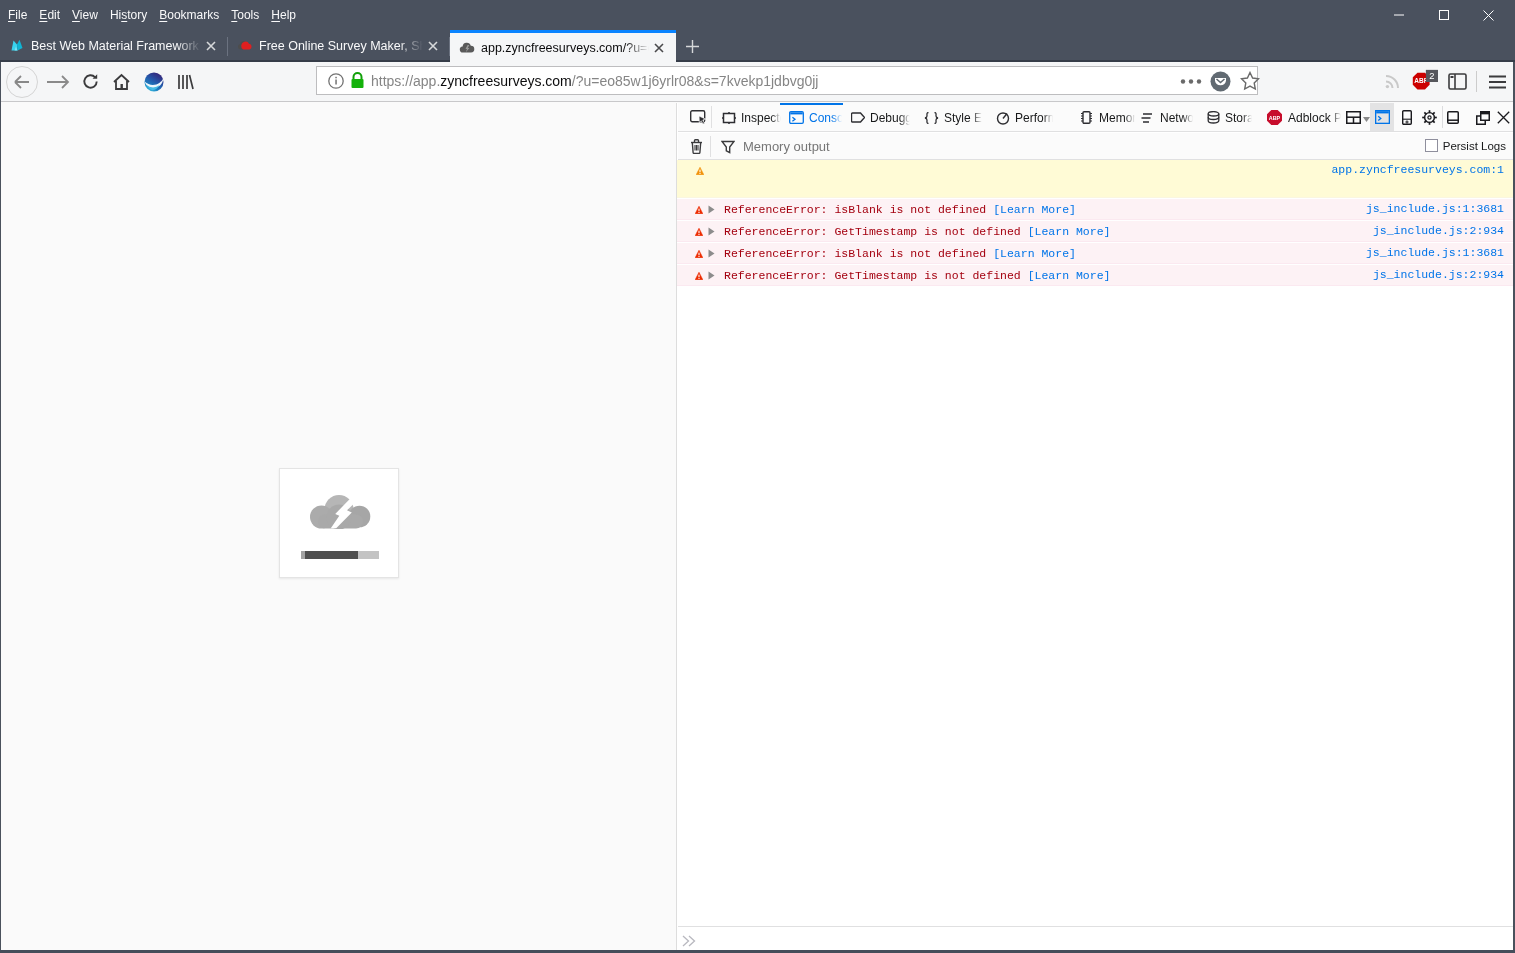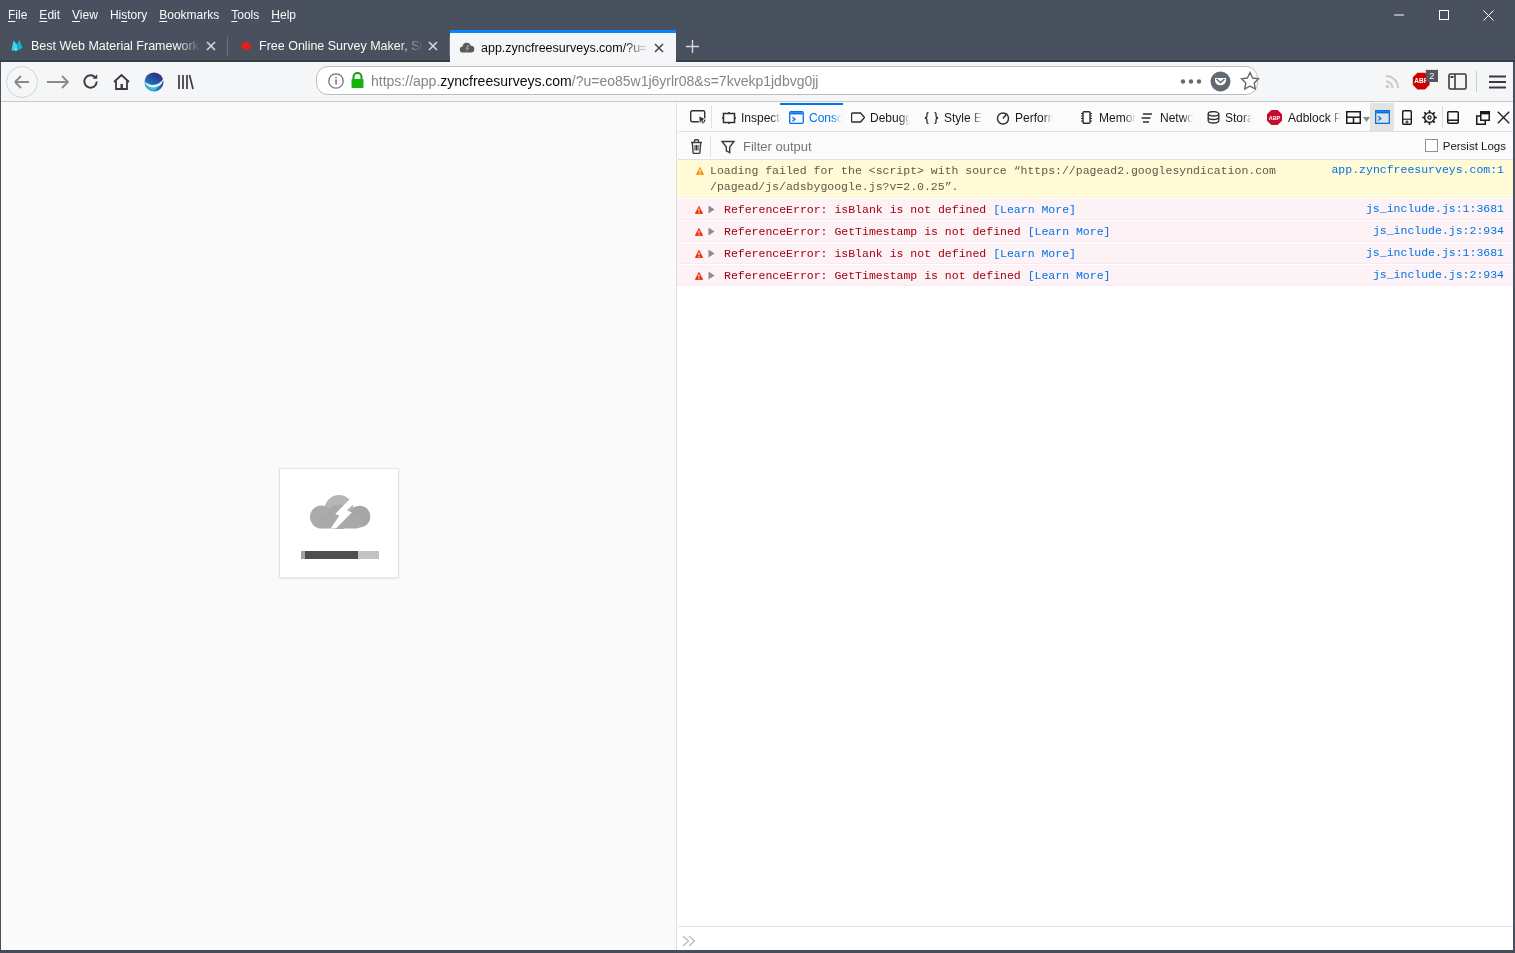--- a/index.html
+++ b/index.html
@@ -20,21 +20,21 @@
 .tab { position:absolute; top:0; height:32px; display:flex; align-items:center; color:#f9f9fa; font-size:12.5px; }
 .tab .fav { margin-left:9px; width:16px; height:16px; flex:0 0 16px; }
 .tab .title { margin-left:6px; white-space:nowrap; overflow:hidden; -webkit-mask-image:linear-gradient(to right,#000 calc(100% - 24px),transparent); mask-image:linear-gradient(to right,#000 calc(100% - 24px),transparent); }
 .tab .cls { margin-left:2px; margin-right:8px; flex:0 0 16px; }
 #tab3 { background:#f5f6f7; color:#0c0c0d; border-top:3px solid #0a84ff; }
 .tabsep { position:absolute; top:7px; width:1px; height:19px; background:#6b7280; }
 
 #navbar { left:0; top:62px; width:1515px; height:40px; background:#f5f6f7; border-bottom:1px solid #c8c8ca; }
 .navico { position:absolute; top:0; height:39px; display:flex; align-items:center; justify-content:center; }
 
-#urlbar { left:316px; top:4px; width:942px; height:29px; background:#fff; border:1px solid #bdbdbf; border-radius:12px; display:flex; align-items:center; }
+#urlbar { left:316px; top:4px; width:942px; height:29px; background:#fff; border:1px solid #bdbdbf; border-radius:0; display:flex; align-items:center; }
 #urltxt { position:absolute; left:54px; top:0; height:28px; line-height:28px; font-size:14px; color:#858585; white-space:nowrap; }
 #urltxt b { color:#0c0c0d; font-weight:normal; }
 
 
 #page { left:1px; top:103px; width:675px; height:848px; background:#fafafa; }
 #card { left:278px; top:365px; width:120px; height:110px; background:#fff; border:1px solid #e4e4e4; box-shadow:0 1px 2px rgba(0,0,0,0.08); }
 #loadbar { left:21px; top:82px; width:78px; height:8px; background:#c3c3c3; }
 #loadbar .s1 { position:absolute; left:0; top:0; width:4px; height:8px; background:#a2a2a2; }
 #loadbar .s2 { position:absolute; left:4px; top:0; width:53px; height:8px; background:#4f4f4f; }
 
@@ -399,31 +399,30 @@
           <path d="M2.3 3.5 l0.8 10 a1 1 0 0 0 1 0.9 h4.8 a1 1 0 0 0 1-0.9 l0.8-10" fill="none" stroke="#3b3b3d" stroke-width="1.4"></path>
           <path d="M5 6 v5.5 M6.5 6 v5.5 M8 6 v5.5" stroke="#3b3b3d" stroke-width="1.1"></path>
         </svg>
     </div>
     <div class="abs" style="left:32px;top:3px;width:1px;height:21px;background:#e0e0e1;"></div>
     <div class="navico" style="left:38px;top:0;width:24px;height:27px;">
       <svg width="14" height="14" viewBox="0 0 14 14">
           <path d="M1 1.5 H13 L8.7 7 V12.5 L5.3 10.8 V7 Z" fill="none" stroke="#3b3b3d" stroke-width="1.4"></path>
         </svg>
     </div>
-    <div class="abs" style="left:65px;top:6px;font-size:13px;color:#767676;">Filter output</div>
+    <div class="abs" style="left:65px;top:6px;font-size:13px;color:#767676;">Memory output</div>
     <div class="abs" style="right:8px;top:6px;font-size:11.5px;color:#18191a;display:flex;align-items:center;"><span style="display:inline-block;width:13px;height:13px;border:1px solid #8f8f9d;background:#fff;margin-right:5px;"></span>Persist Logs</div>
   </div>
 
   <div class="crow mono" style="top:57px;height:38px;background:#fffbd6;border-bottom:1px solid #fbf6e0;">
     <svg class="cicon" style="left:19px;top:7px;" width="8" height="8" viewBox="0 0 8 8">
         <path d="M4 0.3 L7.8 7.7 H0.2 Z" fill="#f1920c" stroke="#f1920c" stroke-width="0.6" stroke-linejoin="round"></path>
         <rect x="3.45" y="2.6" width="1.1" height="2.6" fill="#fff"></rect>
         <rect x="3.45" y="5.9" width="1.1" height="1.1" fill="#fff"></rect>
       </svg>
-    <div class="ctext" style="left:33px;top:3px;color:#61584a;">Loading failed for the &lt;script&gt; with source “https://pagead2.googlesyndication.com<br>/pagead/js/adsbygoogle.js?v=2.0.25”.</div>
     <div class="cloc" style="top:3px;">app.zyncfreesurveys.com:1</div>
   </div>
   <div class="crow mono" style="top:96px;height:21px;background:#fdf2f5;border-bottom:1px solid #fbe9f0;">
     <svg class="cicon" style="left:18px;top:7px;" width="8" height="8" viewBox="0 0 8 8">
         <path d="M4 0.3 L7.8 7.7 H0.2 Z" fill="#ed2b00" stroke="#ed2b00" stroke-width="0.6" stroke-linejoin="round"></path>
         <rect x="3.45" y="2.6" width="1.1" height="2.6" fill="#fff"></rect>
         <rect x="3.45" y="5.9" width="1.1" height="1.1" fill="#fff"></rect>
       </svg>
     <svg class="cicon" style="left:31px;top:6px;" width="7" height="9" viewBox="0 0 7 9">
         <path d="M0.5 0.5 L6.5 4.5 L0.5 8.5 Z" fill="#8c8c8c"></path>

